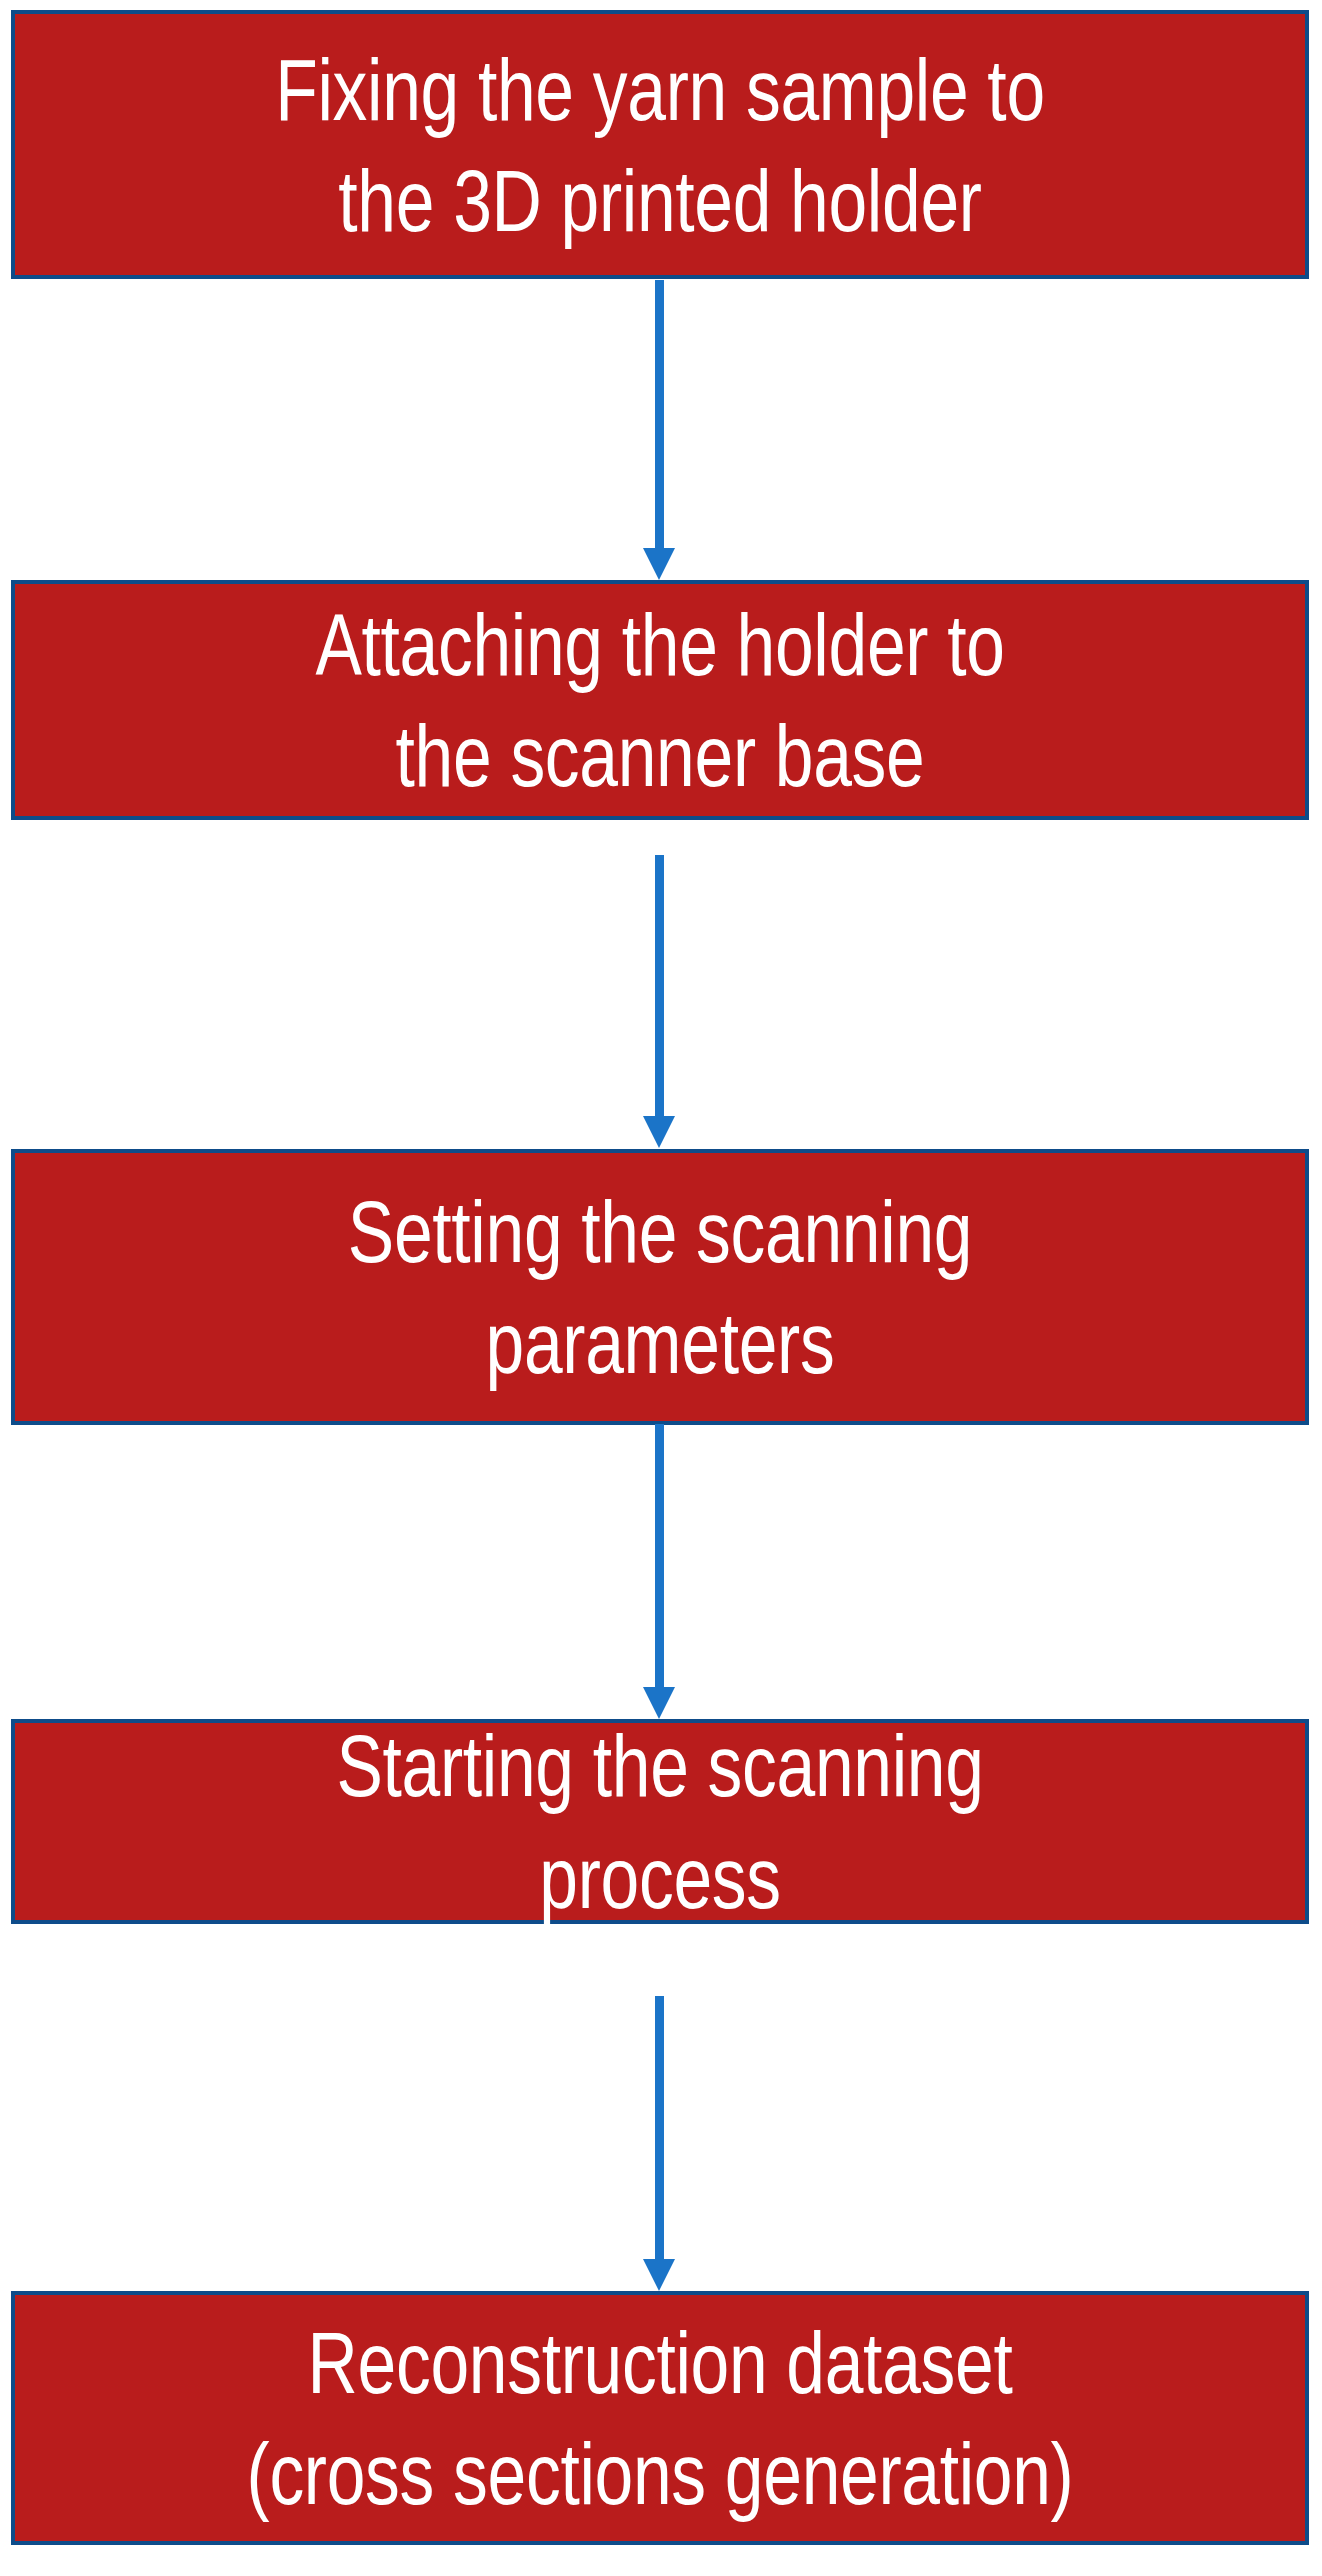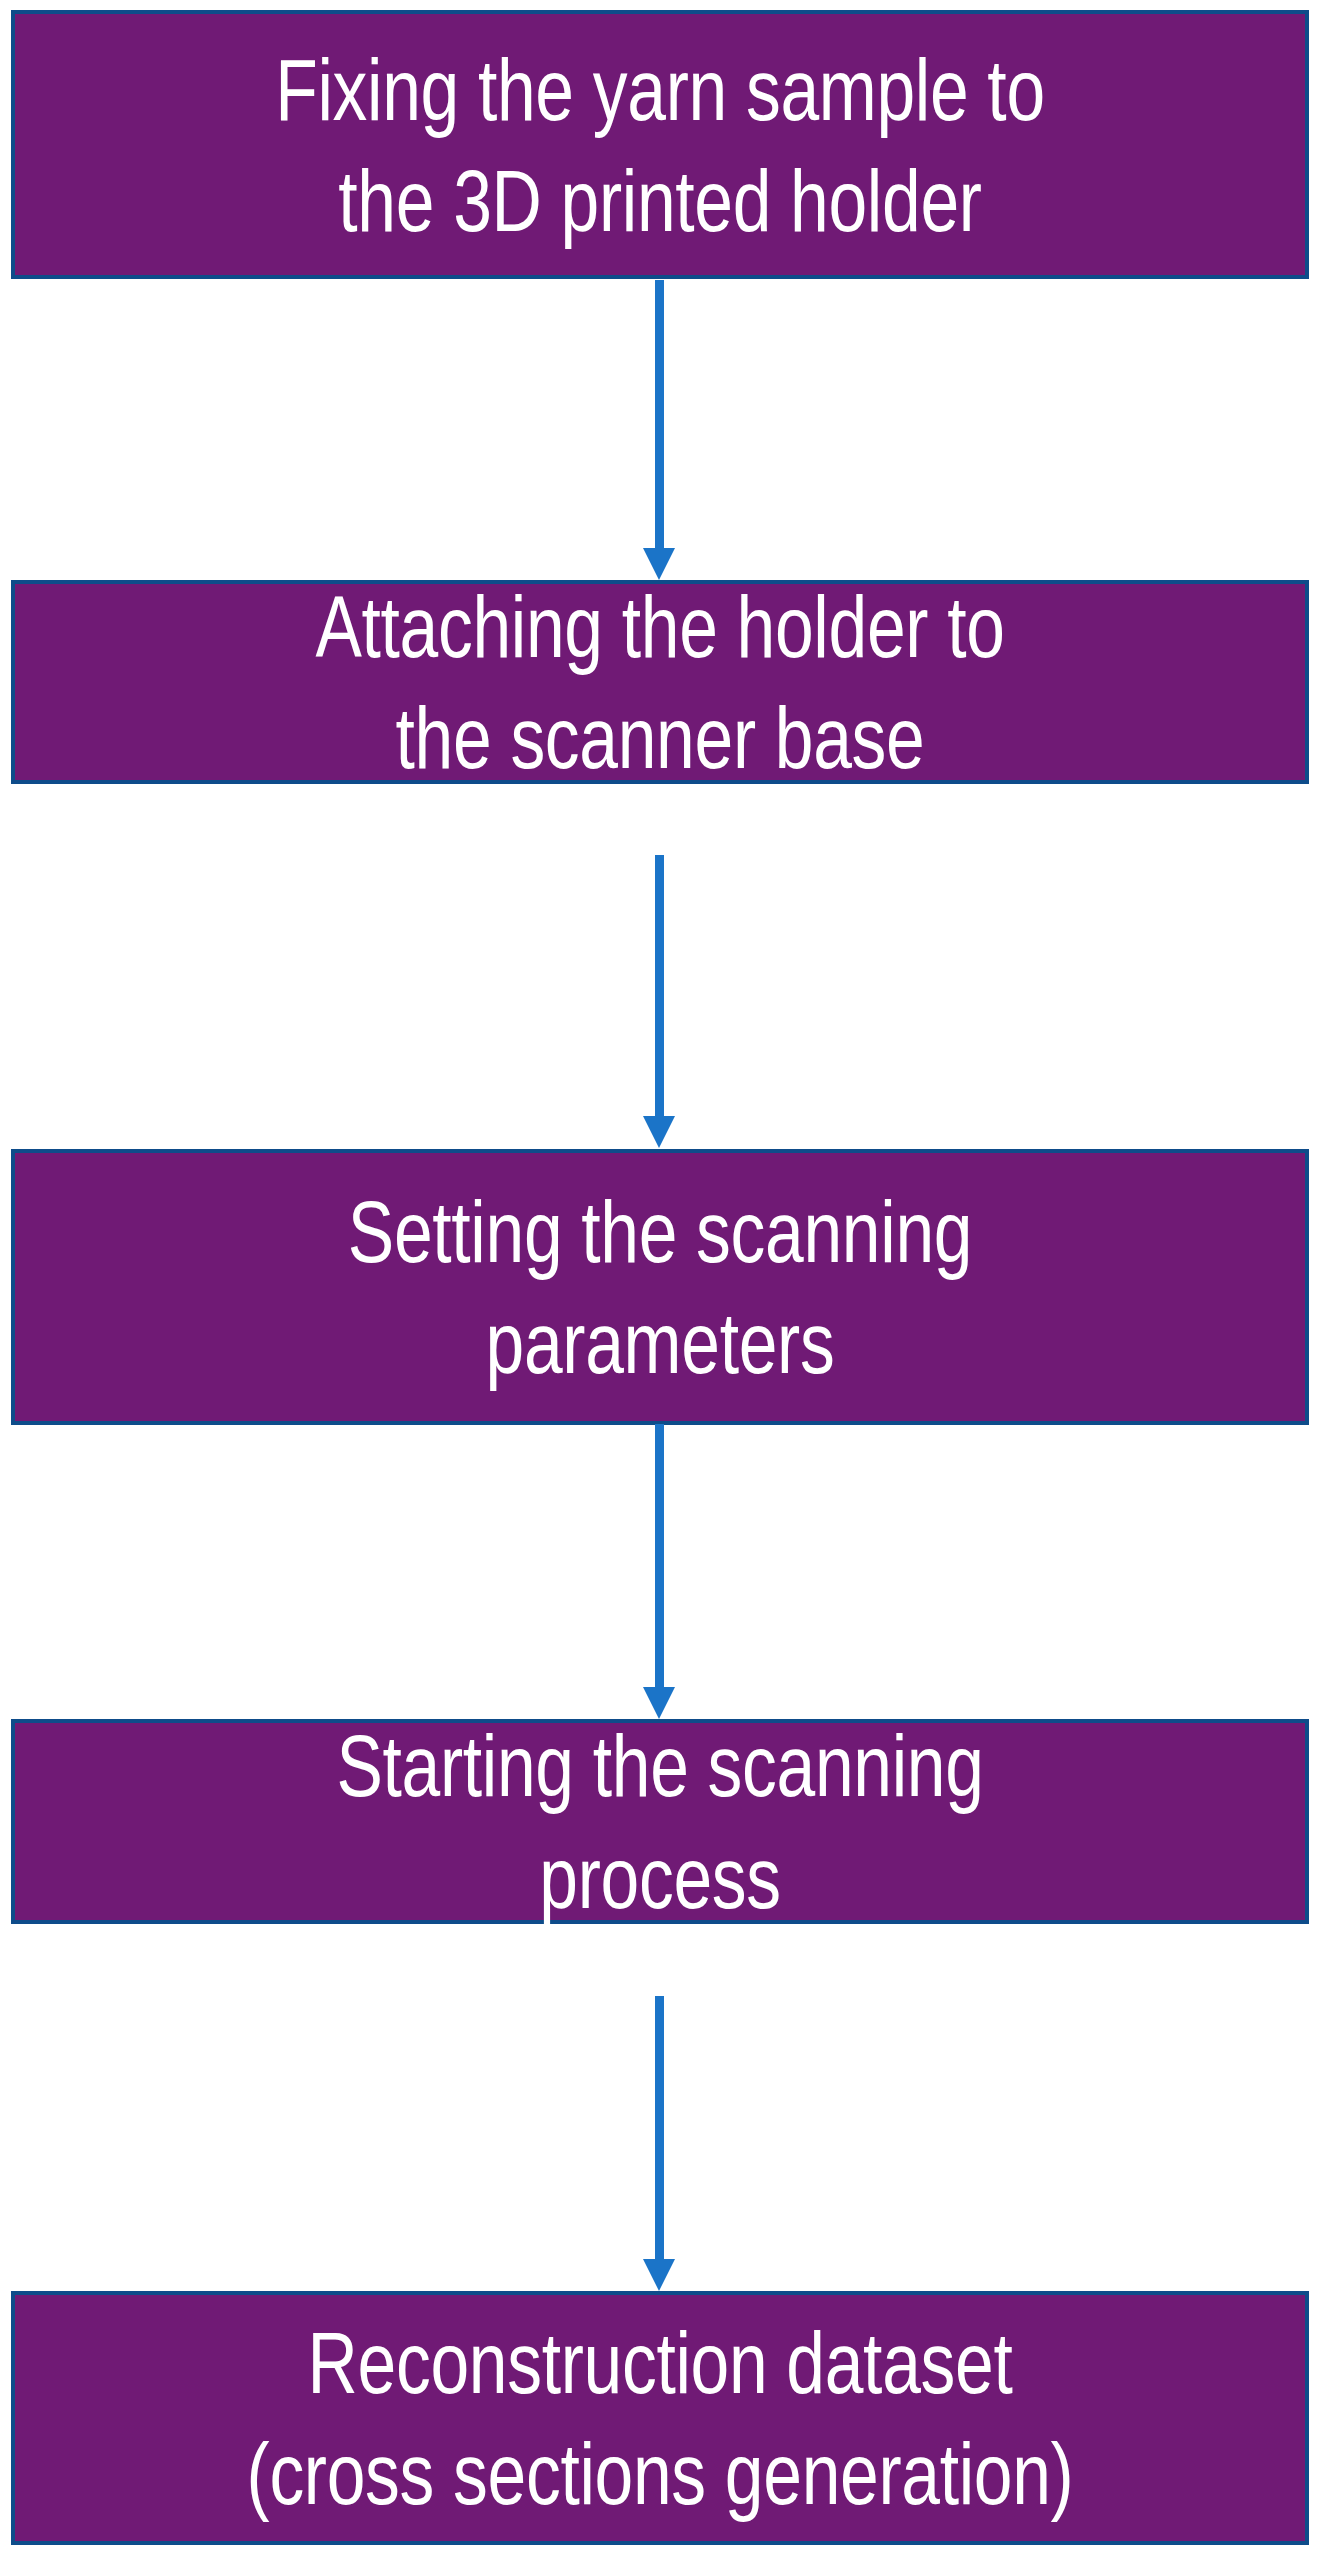--- a/index.html
+++ b/index.html
@@ -21,21 +21,21 @@
     top: 0;
     width: 1322px;
     height: 2576px;
   }
 
   .node {
     position: absolute;
     left: 11.2px;
     width: 1298px;
     box-sizing: border-box;
-    background: #701a75;
+    background: #b91c1c;
     border: 4.8px solid #0E4C8A;
     display: flex;
     align-items: center;
     justify-content: center;
     text-align: center;
   }
 
   .node-label {
     color: #FFFFFF;
     font-family: "Liberation Sans Narrow", "Liberation Sans", "DejaVu Sans", sans-serif;
@@ -45,21 +45,21 @@
     letter-spacing: -0.4px;
     transform: scaleX(0.80);
     transform-origin: center center;
     white-space: pre-line;
     padding: 0 32px;
     width: 125%;
   }
 
   
   #node-1 { top: 10.4px;   height: 269px; }
-  #node-2 { top: 580px;  height: 204px; text-align: center; }
+  #node-2 { top: 580px;  height: 240px; text-align: center; }
   #node-3 { top: 1149px; height: 276px; }
   #node-4 { top: 1719px; height: 205px; }
   #node-5 { top: 2291px; height: 254px; justify-content: flex-end; }
 
   .connector {
     position: absolute;
     left: 0;
     width: 1322px;
   }
   .connector .stem {

